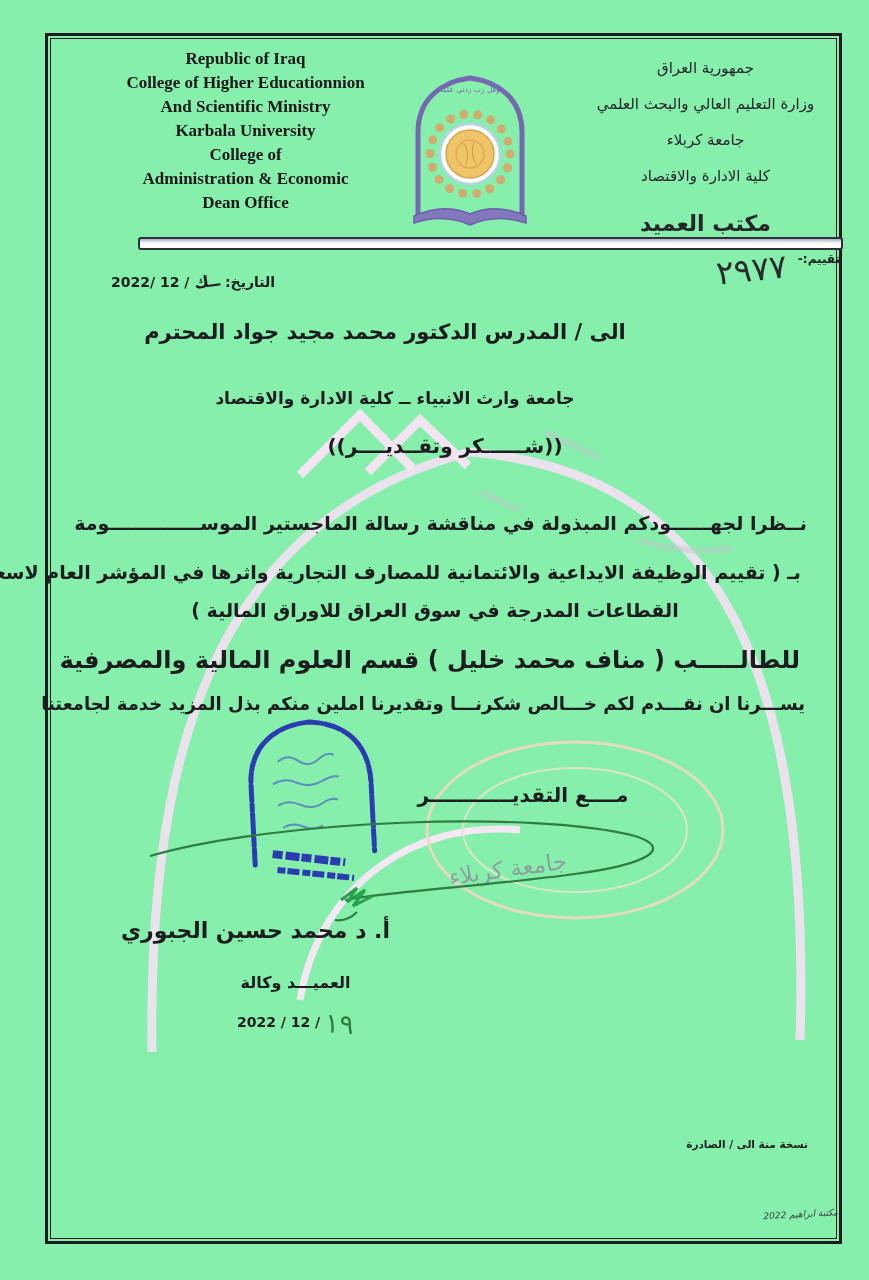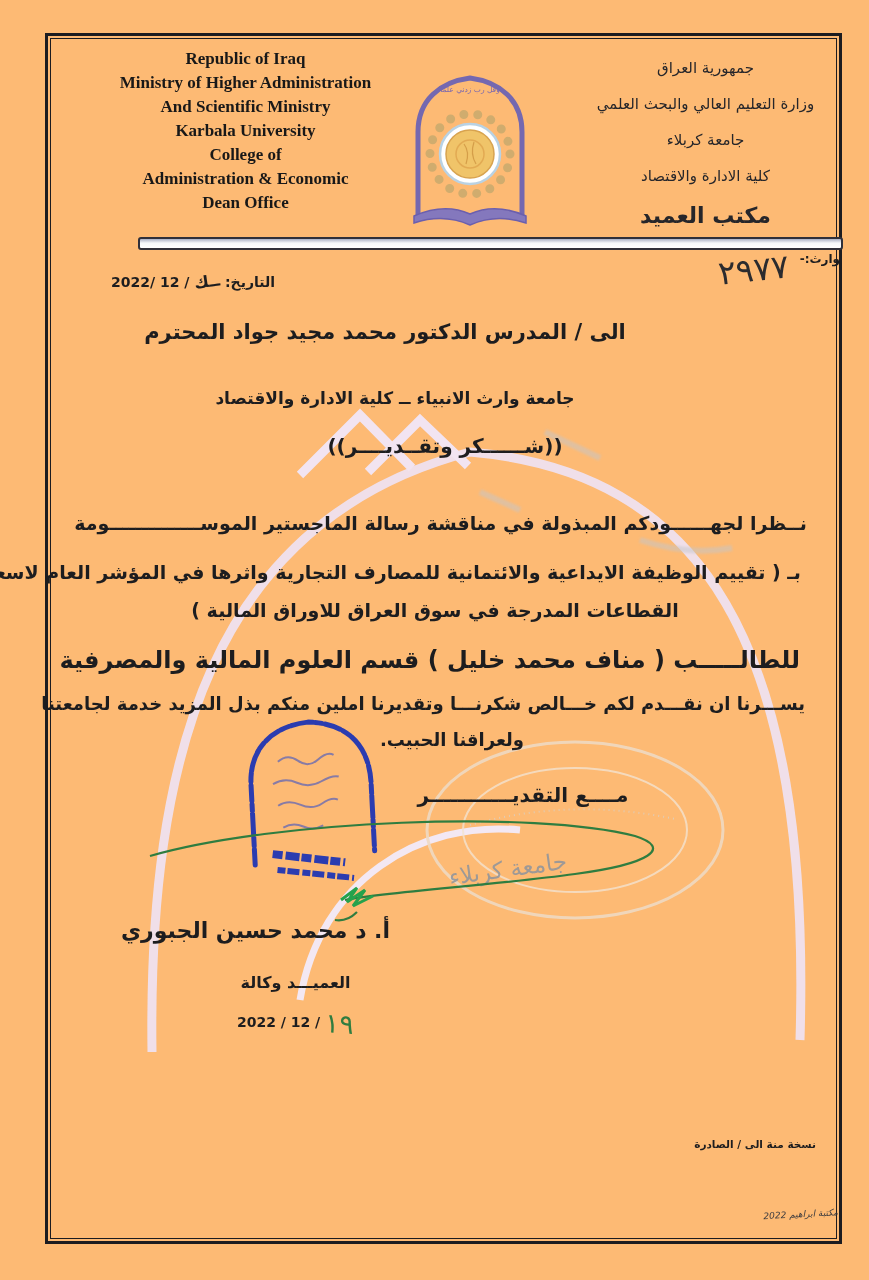--- a/index.html
+++ b/index.html
@@ -1,29 +1,29 @@
 <!DOCTYPE html>
 <html lang="ar"><head>
 <meta charset="utf-8">
 <style>
   html,body{margin:0;padding:0;background:#ffffff;}
-  .page{position:relative;width:869px;height:1280px;background:#fdba74;overflow:hidden;
+  .page{position:relative;width:869px;height:1280px;background:#86efac;overflow:hidden;
         font-family:"DejaVu Sans",sans-serif;color:#1d1d1f;}
   .frame{position:absolute;left:45px;top:33px;width:797px;height:1211px;
          border:3px solid #1c1c20;box-sizing:border-box;}
   .frame::after{content:"";position:absolute;inset:2px;border:1px solid #1c1c20;pointer-events:none;}
 
   
   .header-en{position:absolute;left:88px;top:47px;width:315px;text-align:center;
              font-family:"Liberation Serif",serif;font-weight:bold;font-size:17px;
              line-height:24px;color:#181818;z-index:2;}
   .header-ar{position:absolute;left:578px;top:50px;width:255px;text-align:center;
              direction:rtl;z-index:2;color:#26262a;}
   .header-ar .hline{font-size:15px;line-height:36px;white-space:nowrap;}
-  .header-ar .office{font-size:22px;line-height:40px;margin-top:2px;font-weight:bold;}
+  .header-ar .office{font-size:22px;line-height:40px;margin-top:10px;font-weight:bold;}
   .logo{position:absolute;left:400px;top:66px;width:140px;height:172px;z-index:2;}
 
   .divider-bar{position:absolute;left:138px;top:237px;width:705px;height:13px;
                border:2px solid #30303a;border-radius:3px;box-sizing:border-box;
                background:linear-gradient(180deg,#aab0c4 0%,#f6f8fb 45%,#ffffff 100%);z-index:2;}
 
   
   .ref-number{position:absolute;left:600px;top:250px;width:240px;direction:rtl;z-index:2;}
   .ref-number .lbl{font-size:12px;font-weight:bold;vertical-align:18px;}
   .ref-number .num{display:inline-block;font-size:33px;letter-spacing:9px;color:#2b2b2e;
@@ -53,21 +53,21 @@
   .sig-title{position:absolute;left:195px;top:973px;width:115px;direction:rtl;text-align:center;
              font-size:16px;font-weight:bold;white-space:nowrap;z-index:3;margin-left:43px;}
   .sig-date{position:absolute;left:222px;top:1008px;width:150px;direction:rtl;text-align:center;
             font-size:14px;font-weight:bold;white-space:nowrap;z-index:3;}
   .sig-date .printed{direction:ltr;unicode-bidi:embed;vertical-align:6px;}
   .sig-date .dayg{display:inline-block;color:#2f7d40;font-size:27px;font-weight:normal;
                   transform:rotate(4deg);margin-right:3px;}
 
   
   .copy-note{position:absolute;left:690px;top:1138px;width:118px;direction:rtl;text-align:center;
-             font-size:10.5px;font-weight:bold;white-space:nowrap;z-index:2;margin-left:8px;}
+             font-size:10.5px;font-weight:bold;white-space:nowrap;z-index:2;}
   .stationery-note{position:absolute;left:772px;top:1209px;width:66px;direction:rtl;
                    font-size:9px;font-style:italic;white-space:nowrap;color:#3a3a3e;
                    transform:rotate(-3deg);z-index:2;}
 
   
   .watermark-svg{position:absolute;inset:0;z-index:0;pointer-events:none;}
   .faint-stamp{position:absolute;left:410px;top:735px;width:330px;height:205px;z-index:1;}
   .blue-stamp{position:absolute;left:222px;top:712px;width:180px;height:178px;z-index:3;}
   .green-signature{position:absolute;left:145px;top:808px;width:530px;height:125px;z-index:3;}
 </style>
@@ -84,21 +84,21 @@
       <path d="M545,432 l55,26"></path>
       <path d="M640,540 q48,16 92,8"></path>
       <path d="M480,492 l40,18"></path>
     </g>
   </svg>
 
   <div class="frame"></div>
 
   <div class="header-en">
     <div>Republic of Iraq</div>
-    <div>Ministry of Higher Administration</div>
+    <div>College of Higher Educationnion</div>
     <div>And Scientific Ministry</div>
     <div>Karbala University</div>
     <div>College of</div>
     <div>Administration &amp; Economic</div>
     <div>Dean Office</div>
   </div>
 
   <svg class="logo" viewBox="0 0 140 172">
     <text x="70" y="26" text-anchor="middle" font-size="7.5" fill="#7a68b0">وقل رب زدني علما</text>
     <path d="M18,150 L18,66 C18,34 40,16 70,12 C100,16 122,34 122,66 L122,150" fill="none" stroke="#7468b0" stroke-width="5" stroke-linecap="round"></path>
@@ -114,39 +114,38 @@
     <div class="hline">جمهورية العراق</div>
     <div class="hline">وزارة التعليم العالي والبحث العلمي</div>
     <div class="hline">جامعة كربلاء</div>
     <div class="hline">كلية الادارة والاقتصاد</div>
     <div class="office">مكتب العميد</div>
   </div>
 
   <div class="divider-bar"></div>
 
   <div class="ref-number">
-    <span class="lbl">وارث:-</span>
+    <span class="lbl">تقييم:-</span>
     <span class="num">٢٩٧٧</span>
   </div>
 
   <div class="ref-date">
     <span>التاريخ:</span>
     <span class="mark">ــك</span>
     <span class="val" dir="ltr">2022/ 12 /</span>
   </div>
 
   <div class="aline l1">الى /  المدرس الدكتور محمد مجيد جواد المحترم</div>
   <div class="aline l2">جامعة  وارث الانبياء  ــ كلية الادارة والاقتصاد</div>
   <div class="aline l3">((شــــــكر وتقــديــــر))</div>
   <div class="aline l4">نــظرا لجهــــــودكم المبذولة في مناقشة رسالة الماجستير الموســــــــــــــومة</div>
   <div class="aline l5">بـ ( تقييم الوظيفة الايداعية والائتمانية للمصارف التجارية واثرها في المؤشر العام لاسعار</div>
   <div class="aline l6">القطاعات المدرجة في سوق العراق للاوراق المالية  )</div>
   <div class="aline l7">للطالـــــب ( مناف محمد خليل  ) قسم العلوم المالية والمصرفية</div>
   <div class="aline l8">يســـرنا ان نقـــدم لكم خـــالص شكرنـــا وتقديرنا املين منكم بذل المزيد خدمة  لجامعتنا</div>
-  <div class="aline l9">ولعراقنا  الحبيب.</div>
   <div class="aline l10">مــــع التقديــــــــــــر</div>
 
   <svg class="faint-stamp" viewBox="0 0 330 205">
     <ellipse cx="165" cy="95" rx="148" ry="88" fill="none" stroke="#eed9c2" stroke-width="3" opacity="0.9"></ellipse>
     <ellipse cx="165" cy="95" rx="112" ry="62" fill="none" stroke="#f2e2cf" stroke-width="2" opacity="0.8"></ellipse>
     <path d="M60,90 q100,-28 205,-6" fill="none" stroke="#d9d0c4" stroke-width="2" stroke-dasharray="1 4" opacity="0.8"></path>
     <text x="40" y="150" font-size="23" fill="#8e949d" opacity="0.85" transform="rotate(-8 40 150)">جامعة كربلاء</text>
   </svg>
 
   <svg class="blue-stamp" viewBox="0 0 180 178">

